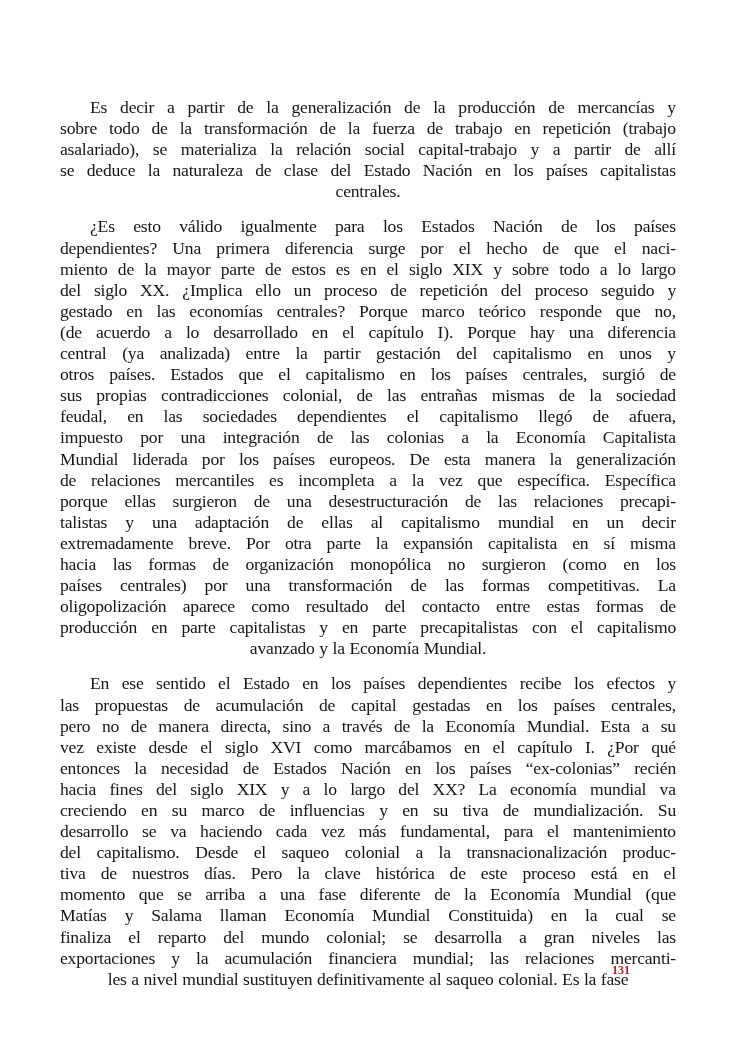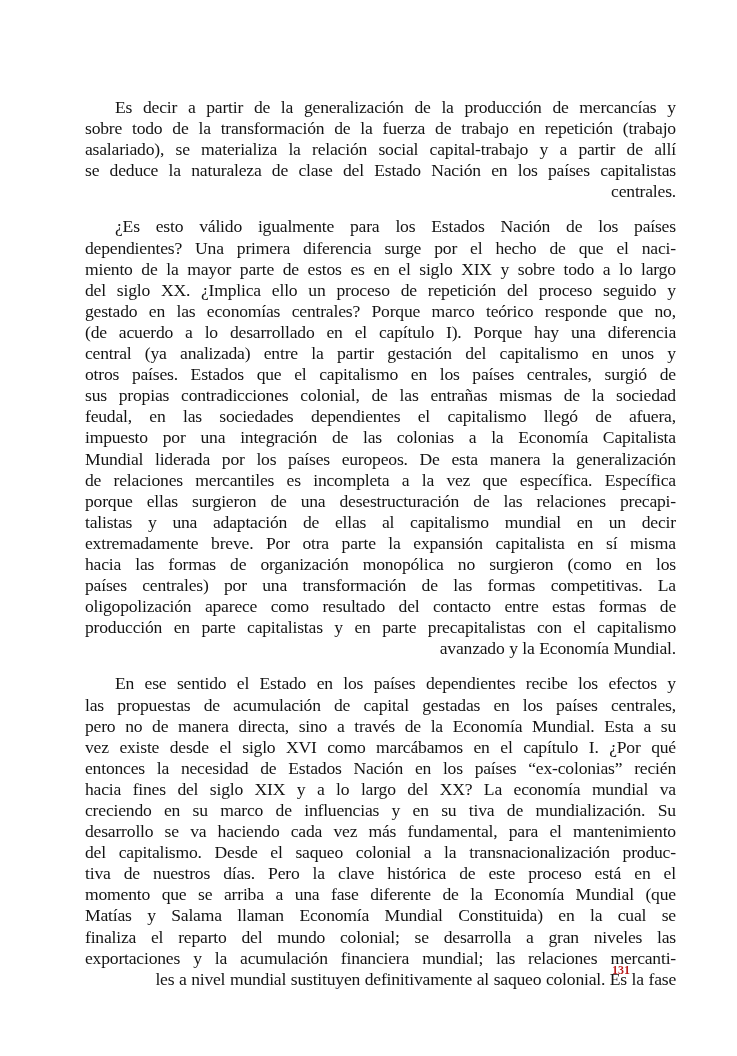--- a/index.html
+++ b/index.html
@@ -26,24 +26,23 @@
   }
   
   .jline {
     display: flex;
     justify-content: space-between;
     font-size: 17.6px;
     line-height: 21.1px;
     height: 21.1px;
     white-space: pre;
     letter-spacing: -0.2px;
-    margin-left: 25px;
   }
   .jline.indent { padding-left: 30px; }
-  .jline.last { justify-content: flex-end; gap: 4.6px; }
+  .jline.last { justify-content: center; gap: 4.6px; }
   .jline .w { display: inline-block; }
   .page-number {
     position: absolute;
     left: 612px;
     top: 963px;
     font-size: 12px;
     font-weight: bold;
     font-family: "Liberation Serif", "DejaVu Serif", serif;
     color: #b91c1c;
   }

